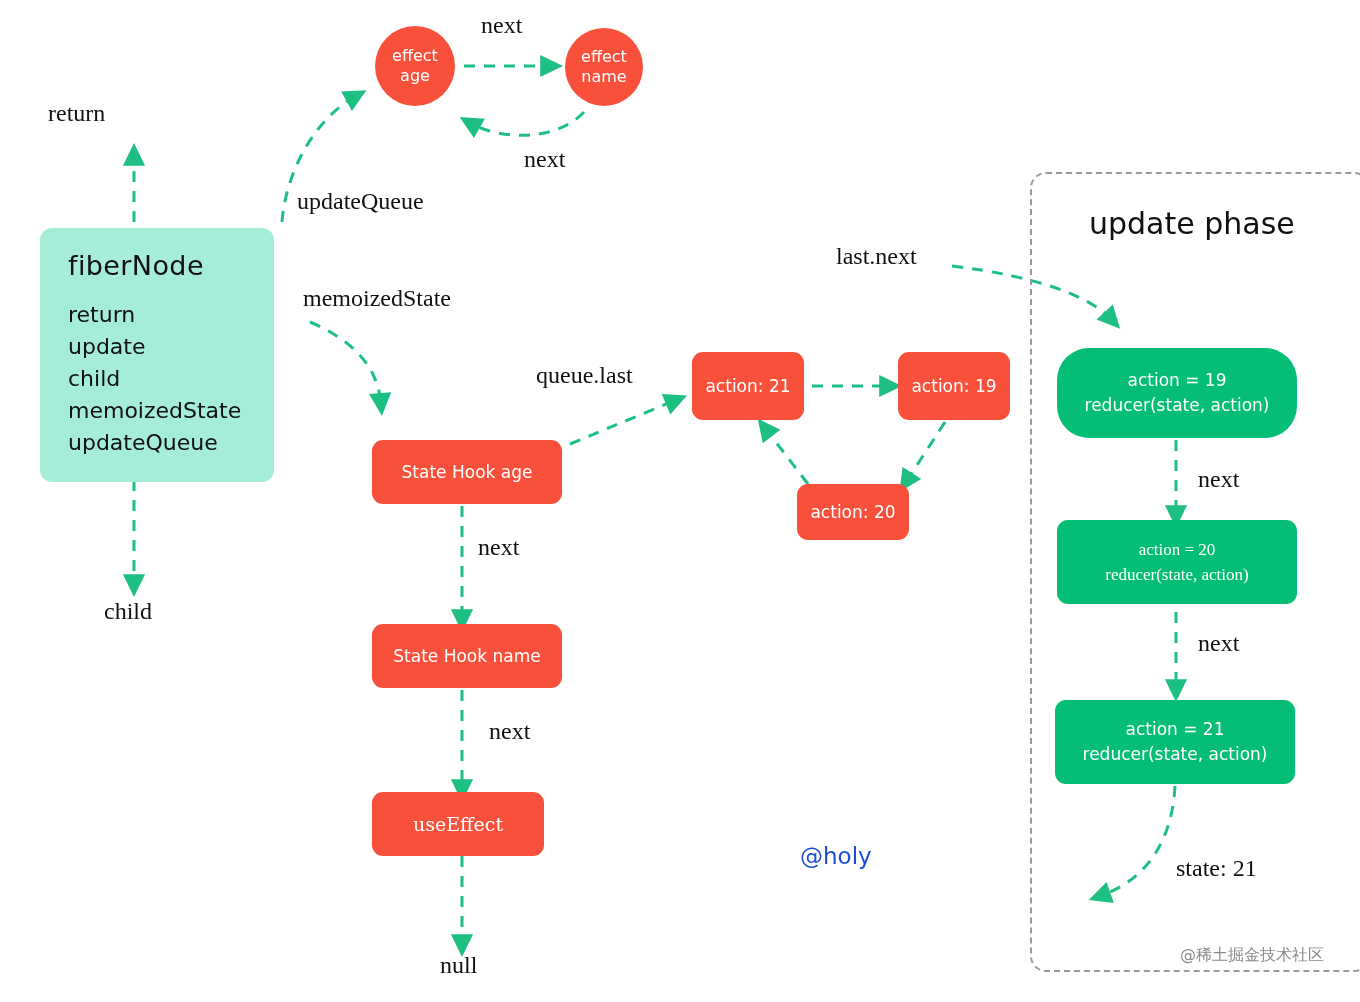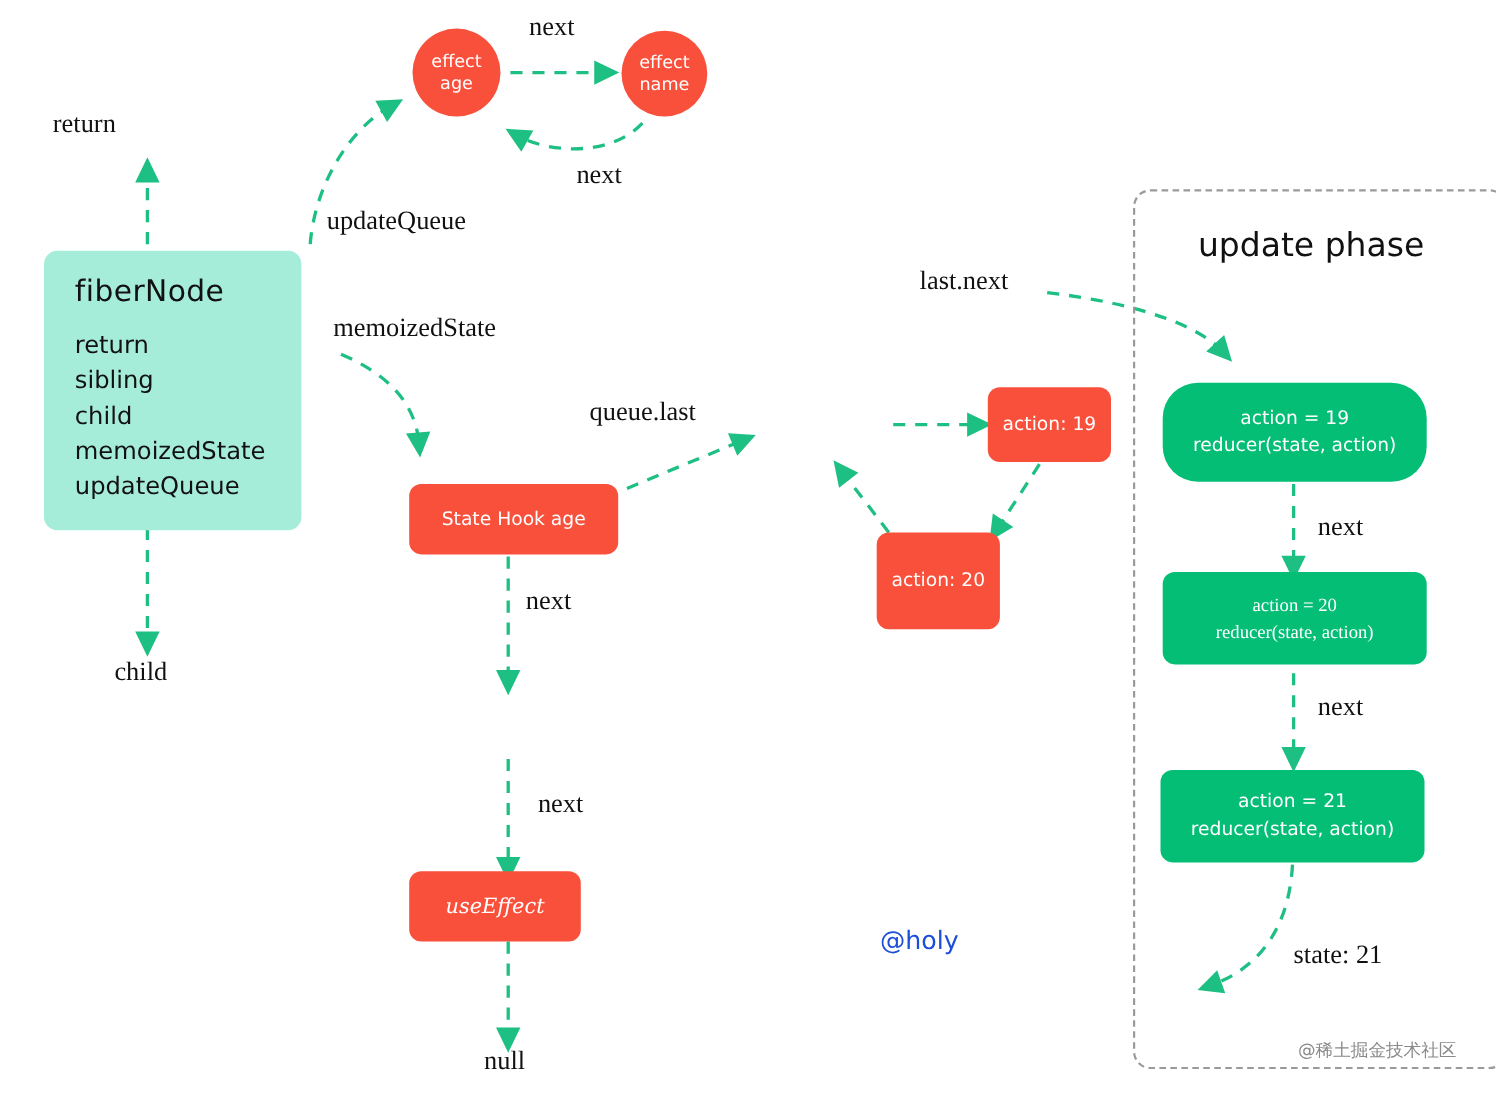--- a/index.html
+++ b/index.html
@@ -168,21 +168,21 @@
 
     <path class="edge" d="M1176,440 L1176,516" marker-end="url(#ah)"></path>
     <path class="edge" d="M1176,612 L1176,690" marker-end="url(#ah)"></path>
 
     <path class="edge" d="M1175,786 C1172,842 1146,880 1100,896" marker-end="url(#ah)"></path>
   </svg>
 
   <div class="fiber-box" style="left:40px; top:228px; width:234px;">
     <div class="fiber-title">fiberNode</div>
     <div class="fiber-field">return</div>
-    <div class="fiber-field">sibling</div>
+    <div class="fiber-field">update</div>
     <div class="fiber-field">child</div>
     <div class="fiber-field">memoizedState</div>
     <div class="fiber-field">updateQueue</div>
   </div>
 
   <div class="label lbl-lg" style="left:48px; top:100px;">return</div>
   <div class="label lbl-lg" style="left:104px; top:598px;">child</div>
   <div class="label lbl-lg" style="left:297px; top:188px;">updateQueue</div>
   <div class="label lbl-lg" style="left:303px; top:285px;">memoizedState</div>
 
@@ -193,33 +193,39 @@
   <div class="node circle-node" style="left:565px; top:28px; width:78px; height:78px;">
     <div>effect</div>
     <div>name</div>
   </div>
   <div class="label lbl-lg" style="left:481px; top:12px;">next</div>
   <div class="label lbl-lg" style="left:524px; top:146px;">next</div>
 
   <div class="node rect-red" style="left:372px; top:440px; width:190px; height:64px;">
     <span>State Hook age</span>
   </div>
-  <div class="node rect-red serif" style="left:372px; top:792px; width:156px; height:64px;font-style:italic;">
+  <div class="node rect-red" style="left:372px; top:624px; width:190px; height:64px;">
+    <span>State Hook name</span>
+  </div>
+  <div class="node rect-red serif" style="left:372px; top:792px; width:172px; height:64px;">
     <span>useEffect</span>
   </div>
   <div class="label lbl-lg" style="left:478px; top:534px;">next</div>
   <div class="label lbl-lg" style="left:489px; top:718px;">next</div>
   <div class="label lbl-lg" style="left:440px; top:952px;">null</div>
 
   <div class="label lbl-lg" style="left:536px; top:362px;">queue.last</div>
 
+  <div class="node rect-red" style="left:692px; top:352px; width:112px; height:68px;">
+    <span>action: 21</span>
+  </div>
   <div class="node rect-red" style="left:898px; top:352px; width:112px; height:68px;">
     <span>action: 19</span>
   </div>
-  <div class="node rect-red" style="left:797px; top:484px; width:112px; height:88px;">
+  <div class="node rect-red" style="left:797px; top:484px; width:112px; height:56px;">
     <span>action: 20</span>
   </div>
 
   <div class="signature" style="left:800px; top:843px;">@holy</div>
 
   <div class="phase-panel" style="left:1030px; top:172px; width:340px; height:800px;"></div>
 
   <div class="phase-title" style="left:1057px; top:206px;margin-left:32px;">update phase</div>
 
   <div class="label lbl-lg" style="left:836px; top:243px;">last.next</div>

